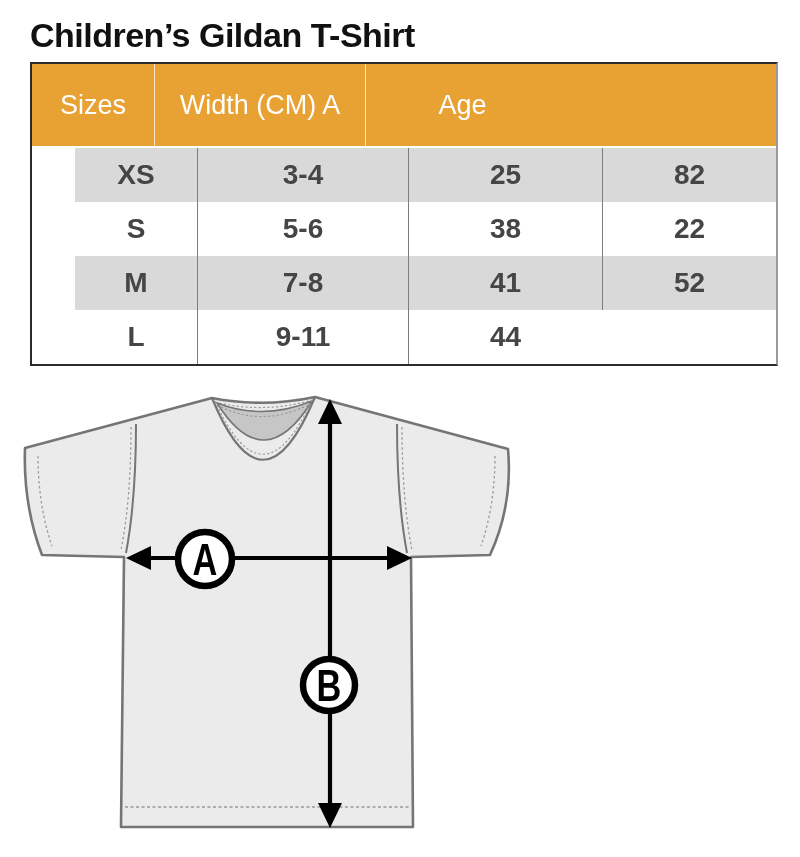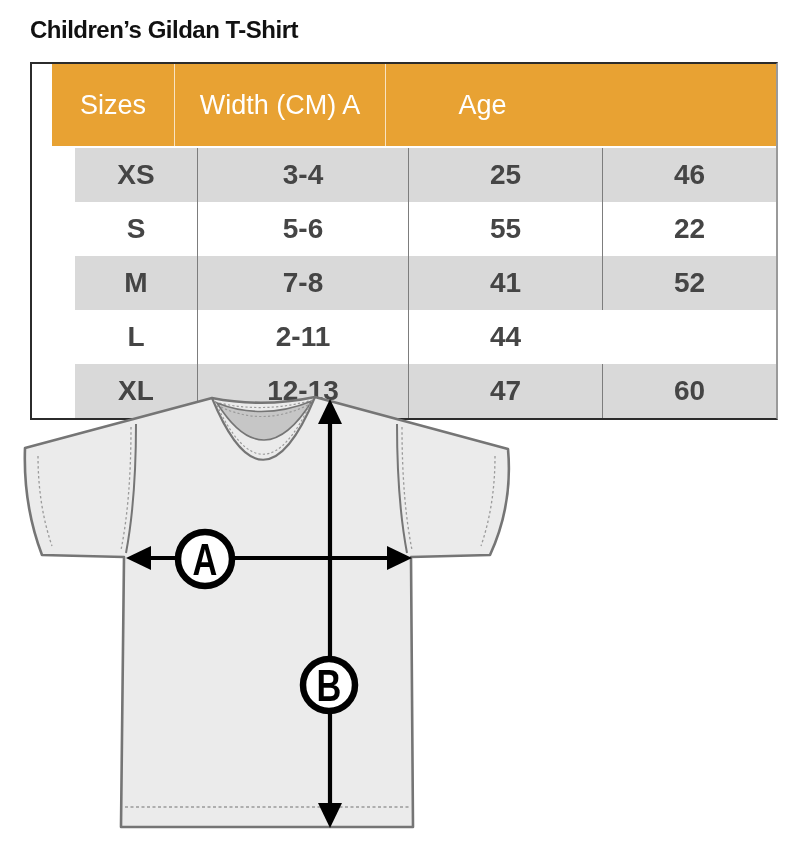--- a/index.html
+++ b/index.html
@@ -16,35 +16,34 @@
     --collar-inner:#C6C6C6;
     --stitch:#9A9A9A;
     --arrow:#000000;
   }
   *{margin:0;padding:0;box-sizing:border-box;}
   html,body{width:800px;height:857px;background:#fff;font-family:"Liberation Sans",sans-serif;overflow:hidden;}
   .page{position:relative;width:800px;height:857px;background:#fff;}
 
   .title{
     position:absolute;left:30px;top:16px;
-    font-size:24px;font-weight:700;color:var(--title-text);
+    font-size:34px;font-weight:700;color:var(--title-text);
     letter-spacing:-0.5px;
   }
 
   .size-table{
     position:absolute;left:30px;top:62px;width:748px;
     border:2px solid var(--table-border);
     border-right:2px solid #9a9a9a;
   }
   .thead{
     display:grid;grid-template-columns:122px 211px 194px 1fr;
     background:var(--header-bg);
     height:84px;
     border-bottom:2px solid #ffffff;
-    margin-left:20px;
   }
   .th{
     display:flex;align-items:center;justify-content:center;
     color:var(--header-text);font-size:27px;font-weight:400;
     white-space:pre;
     border-left:1px solid rgba(255,255,255,0.7);
   }
   .th:first-child{border-left:none;}
   .trow{
     display:grid;grid-template-columns:122px 211px 194px 1fr;
@@ -77,44 +76,38 @@
     <div class="thead">
       <div class="th">Sizes</div>
       <div class="th">Width (CM) A</div>
       <div class="th">Age</div>
     </div>
 
     <div class="trow alt">
       <div class="td">XS</div>
       <div class="td">3-4</div>
       <div class="td">25</div>
-      <div class="td">46</div>
+      <div class="td">82</div>
     </div>
     <div class="trow plain">
       <div class="td">S</div>
       <div class="td">5-6</div>
-      <div class="td">55</div>
+      <div class="td">38</div>
       <div class="td">22</div>
     </div>
     <div class="trow alt">
       <div class="td">M</div>
       <div class="td">7-8</div>
       <div class="td">41</div>
       <div class="td">52</div>
     </div>
     <div class="trow plain">
       <div class="td">L</div>
-      <div class="td">2-11</div>
+      <div class="td">9-11</div>
       <div class="td">44</div>
-    </div>
-    <div class="trow alt">
-      <div class="td">XL</div>
-      <div class="td">12-13</div>
-      <div class="td">47</div>
-      <div class="td">60</div>
     </div>
   </div>
 
   <svg class="shirt-svg" viewBox="0 370 560 487" xmlns="http://www.w3.org/2000/svg">
 
     <path d="M 212,398
          Q 263,408 315,397
          L 508,449
          Q 513,505 490,555
          L 411,557

